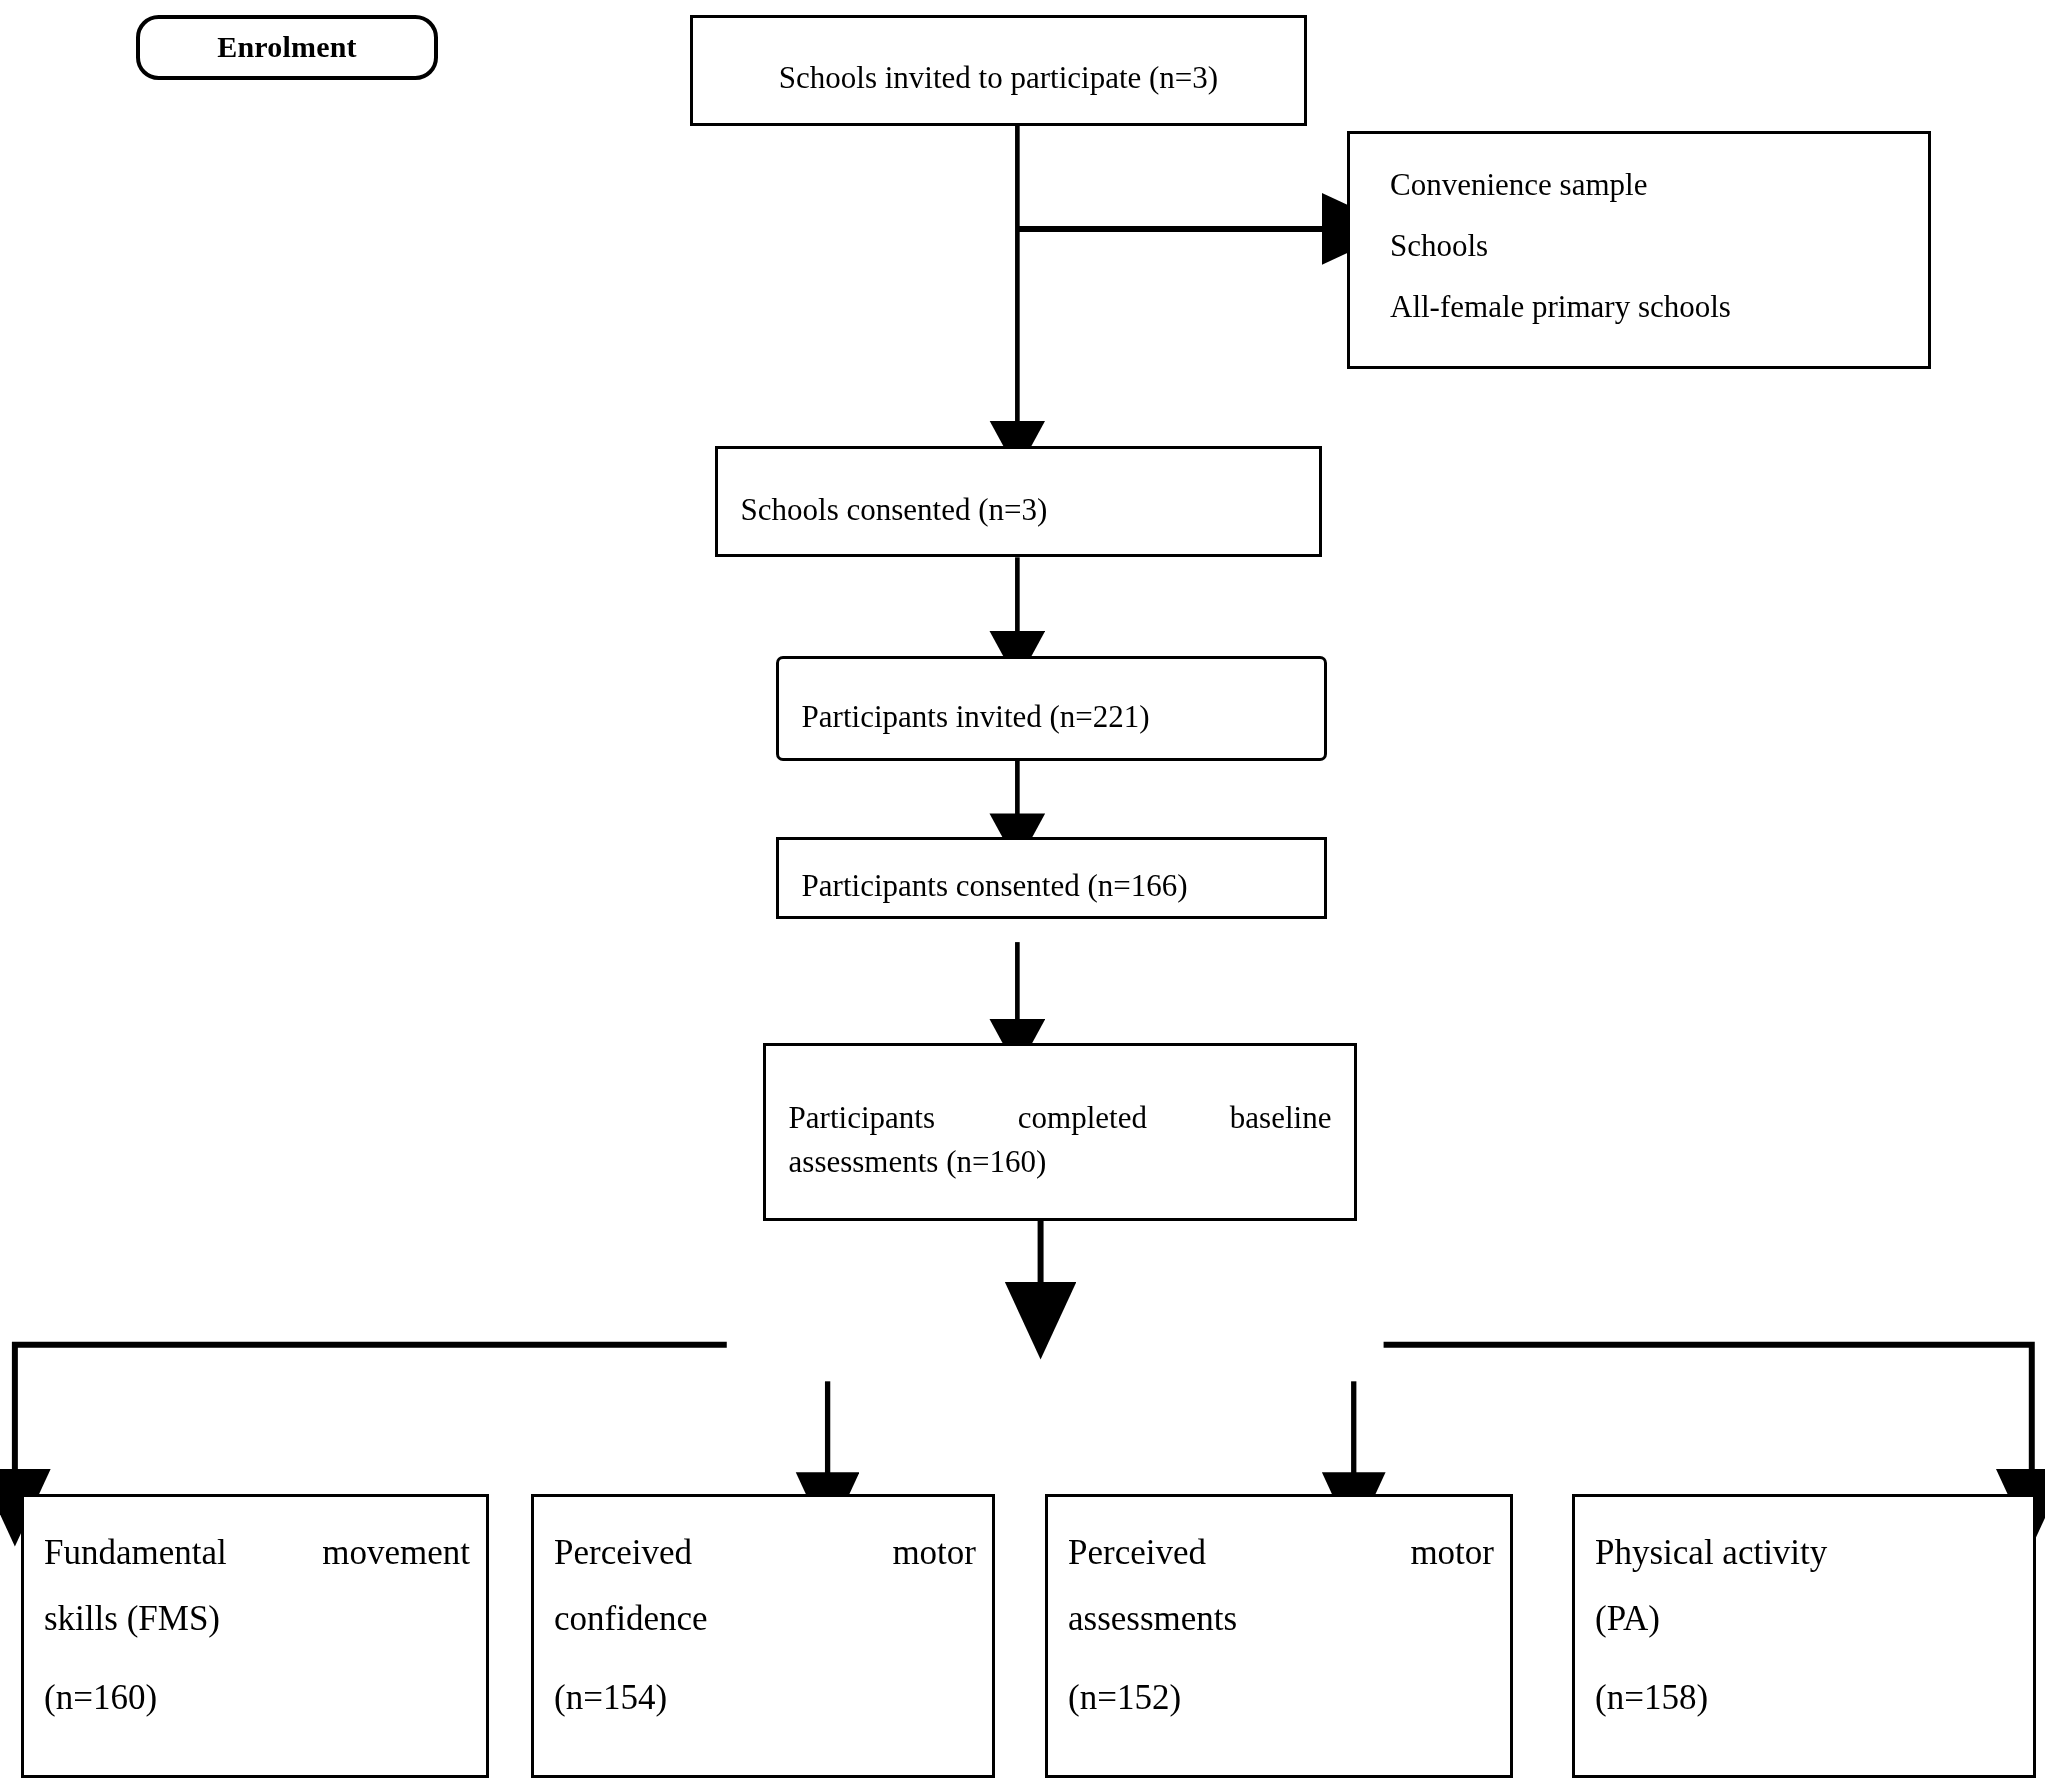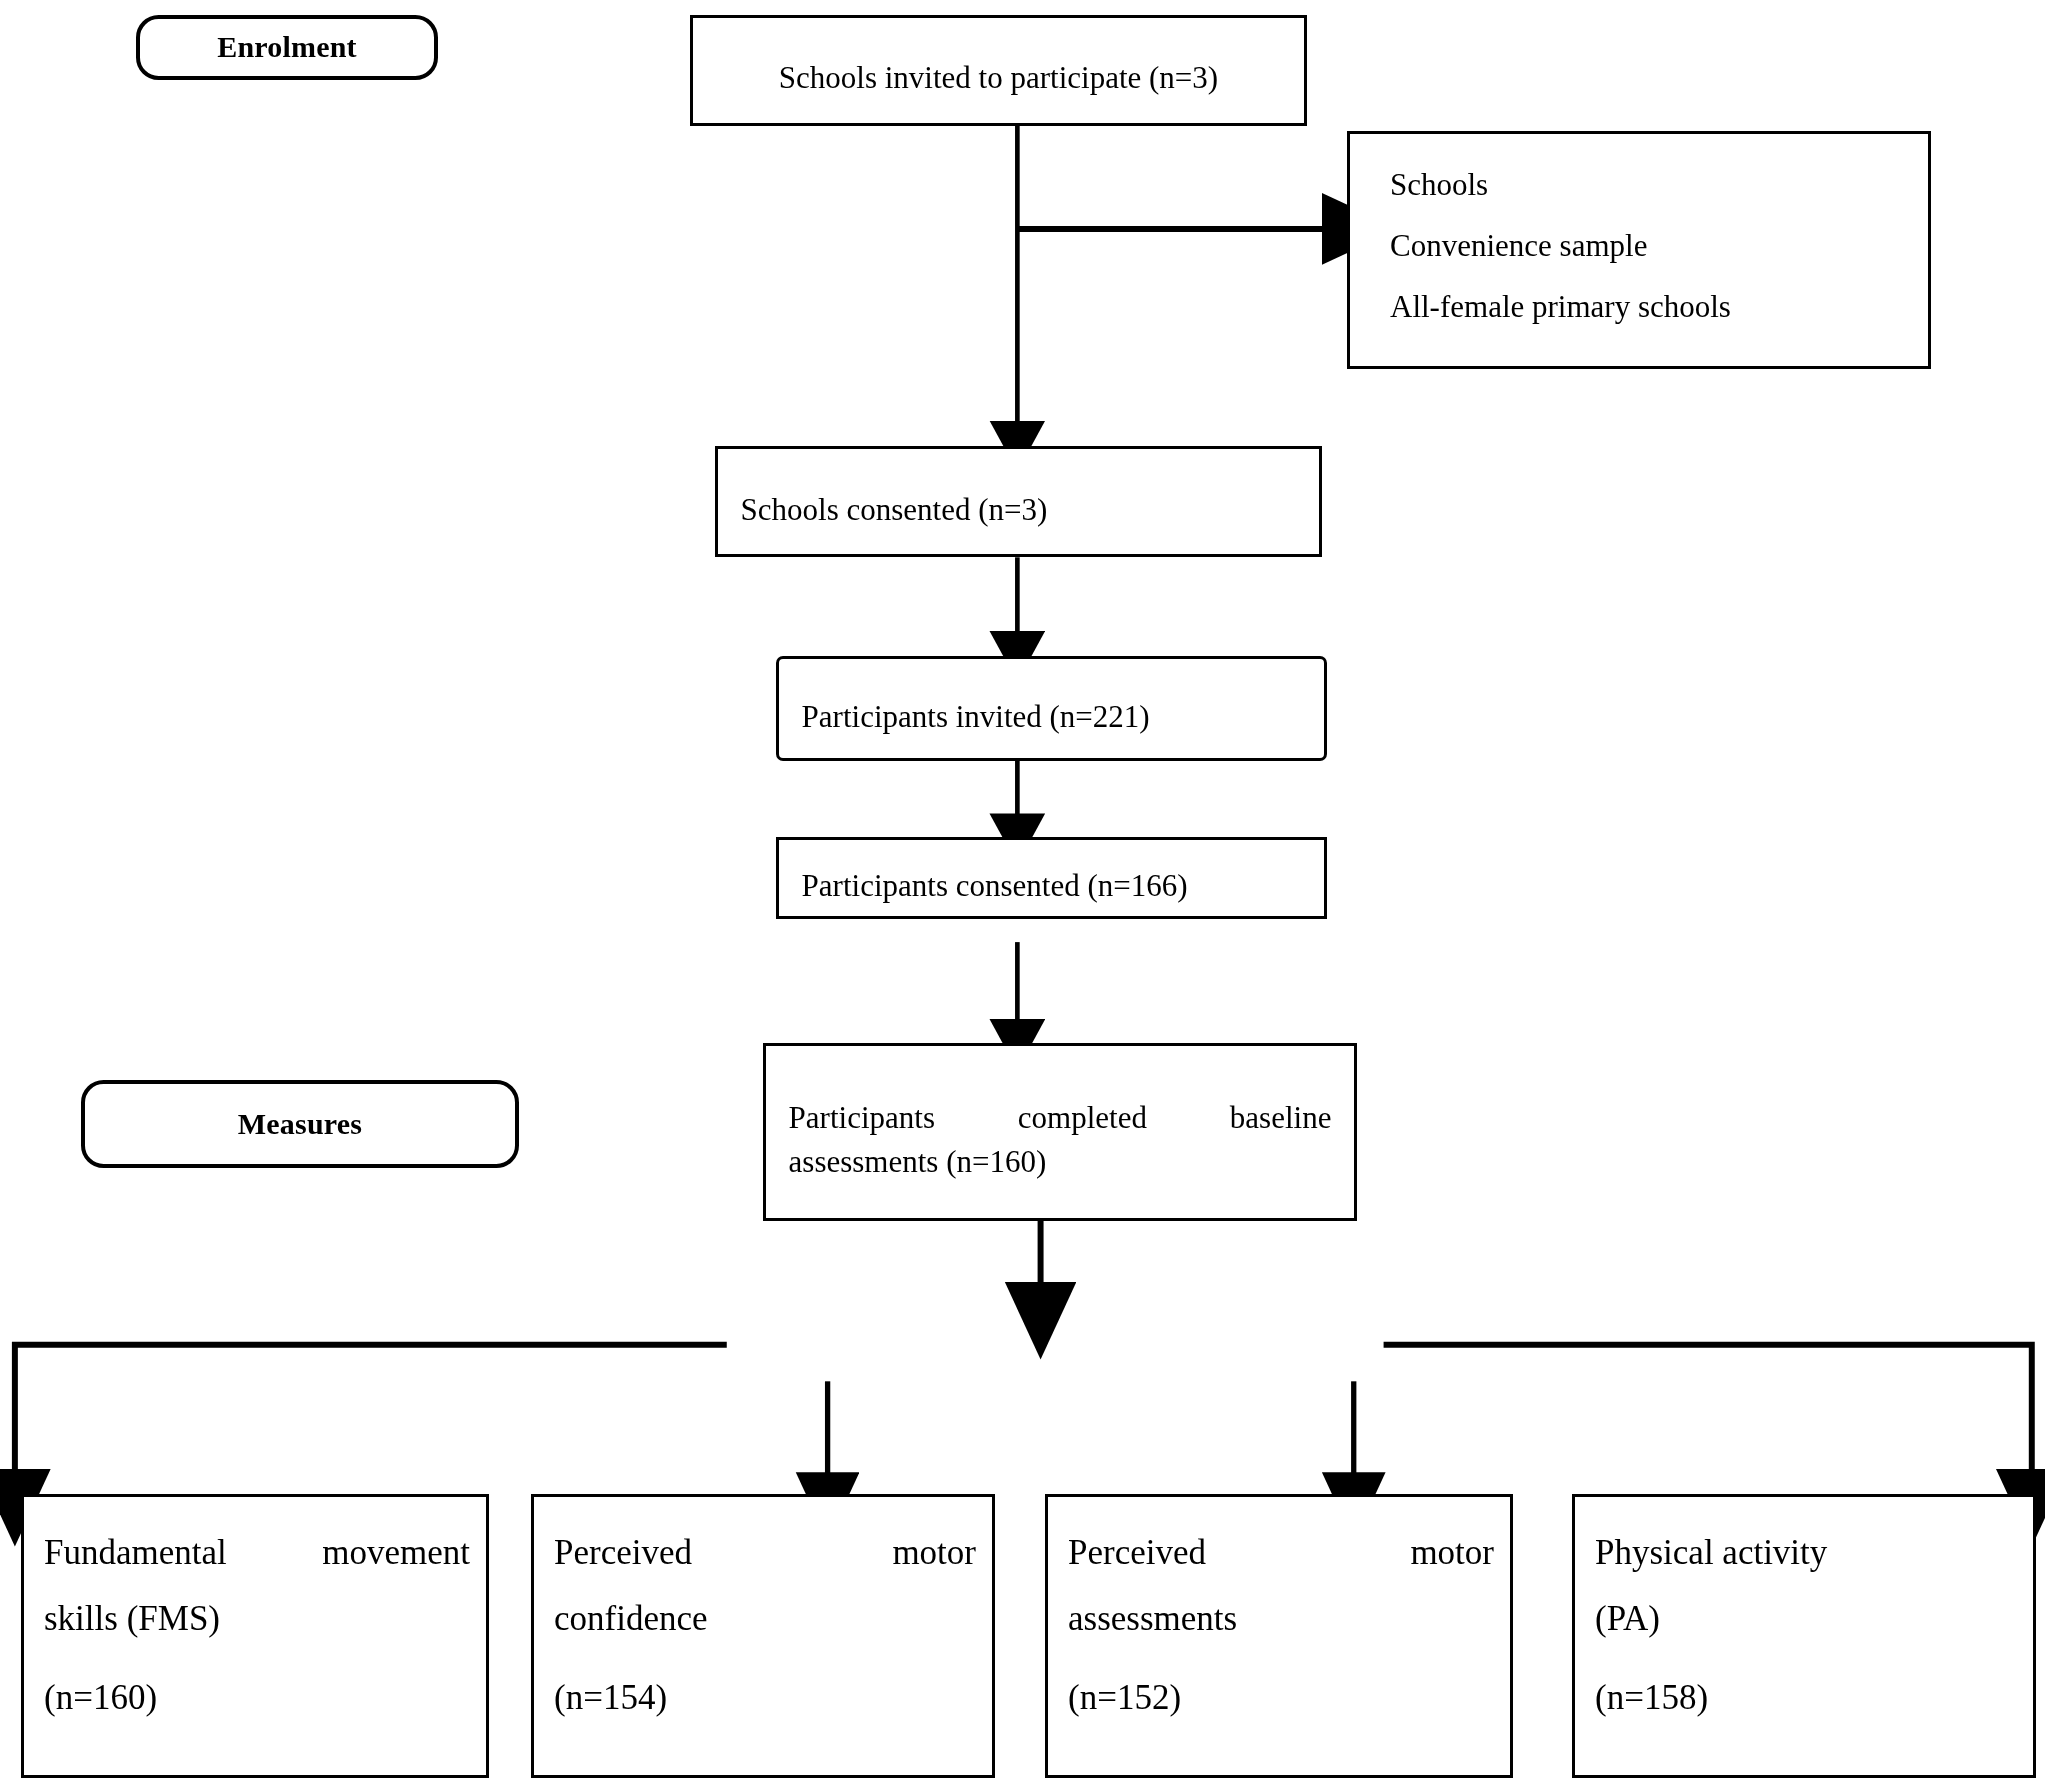--- a/index.html
+++ b/index.html
@@ -94,32 +94,29 @@
 
     <line x1="1247" y1="2082" x2="1247" y2="2235" stroke="#000" stroke-width="8" marker-end="url(#ahs)"></line>
 
     <line x1="2040" y1="2082" x2="2040" y2="2235" stroke="#000" stroke-width="8" marker-end="url(#ahs)"></line>
   </svg>
 
   <div class="node pill" id="enrolment-pill">
     <span>Enrolment</span>
   </div>
 
-  <div class="node pill" id="measures-pill">
-    <span>Measures</span>
-  </div>
 
   <div class="node" id="schools-invited">
     <span class="txt vc" style="text-align:center;">Schools invited to participate (n=3)</span>
   </div>
 
   <div class="node" id="schools-criteria">
     <div class="crit">
+      <div>Convenience sample</div>
       <div>Schools</div>
-      <div>Convenience sample</div>
       <div>All-female primary schools</div>
     </div>
   </div>
 
   <div class="node" id="schools-consented">
     <span class="txt vc">Schools consented (n=3)</span>
   </div>
 
   <div class="node" id="part-invited">
     <span class="txt vc">Participants invited (n=221)</span>

